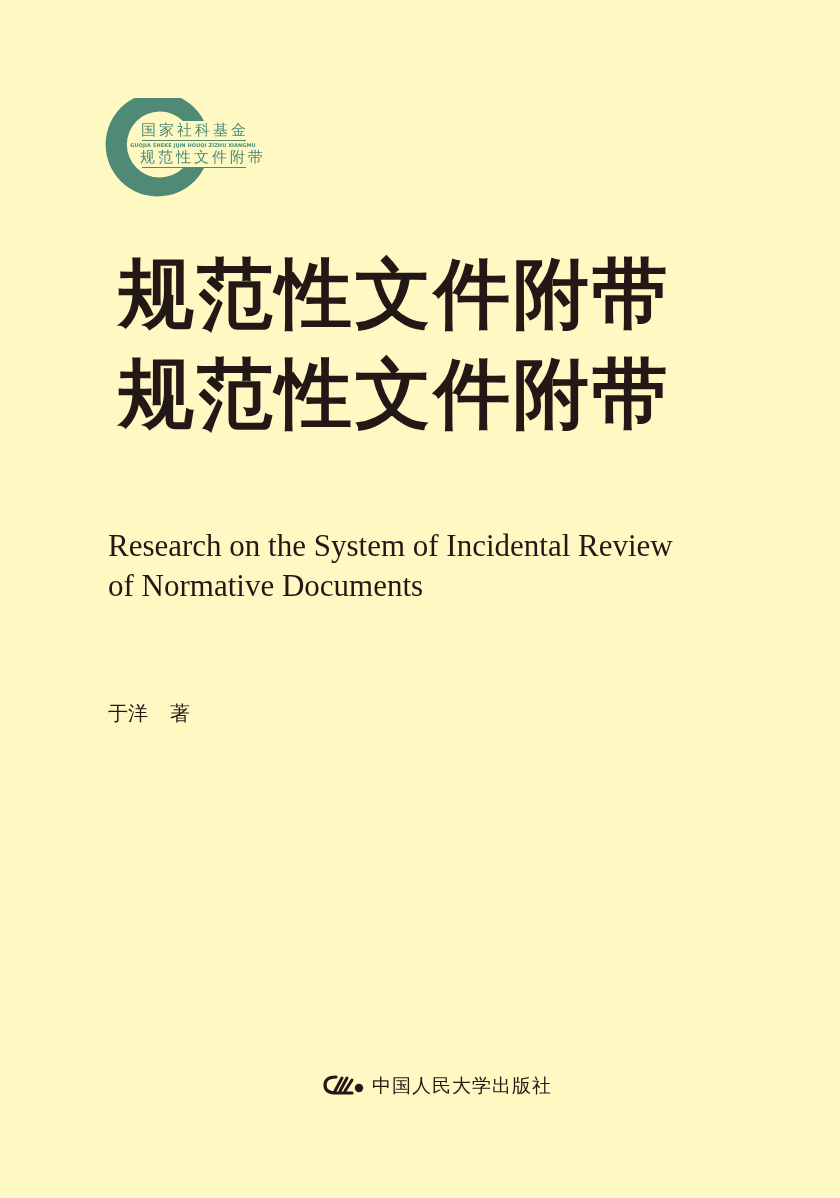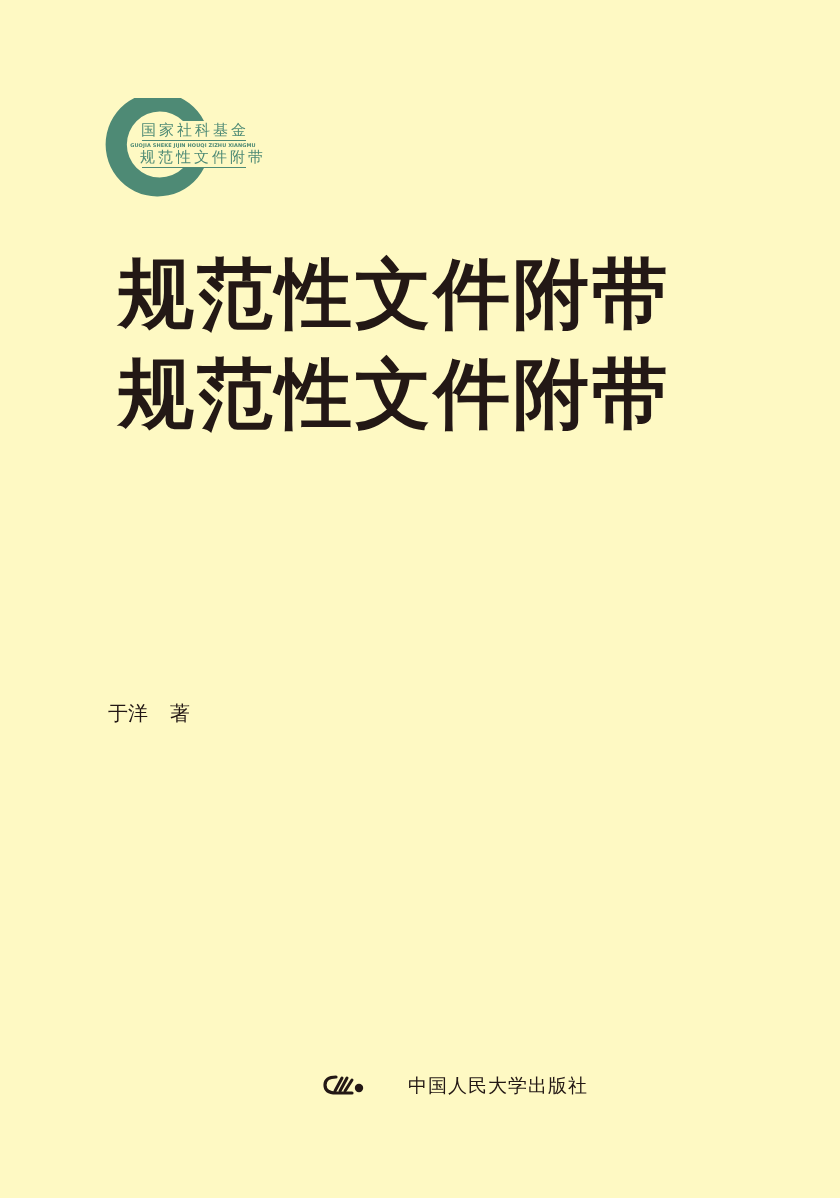--- a/index.html
+++ b/index.html
@@ -129,21 +129,20 @@
 
     
     .publisher {
       position: absolute;
       left: 322px;
       top: 1073px;
       height: 24px;
       display: flex;
       align-items: center;
       white-space: nowrap;
-      gap: 36px;
     }
     .publisher-logo {
       width: 44px;
       height: 22px;
       margin-right: 6px;
     }
     .publisher-name {
       font-family: "DejaVu Serif", serif;
       font-size: 19px;
       line-height: 24px;
@@ -170,20 +169,24 @@
     <div class="badge-line badge-pinyin">GUOJIA SHEKE JIJIN HOUQI ZIZHU XIANGMU</div>
     <div class="badge-line badge-cn-2">规范性文件附带</div>
     <div class="badge-rule-2"></div>
   </div>
 
   <div class="title-cn">
     <div>规范性文件附带</div>
     <div>规范性文件附带</div>
   </div>
 
+  <div class="title-en">
+    <div>Research on the System of Incidental Review</div>
+    <div>of Normative Documents</div>
+  </div>
 
   <div class="author">
     <span>于洋</span><span class="role">著</span>
   </div>
 
   <div class="publisher">
     <svg class="publisher-logo" width="44" height="22" viewBox="0 0 44 22">
 
       <path d="M 14 3 Q 3 3 3 11 Q 3 19 14 19 L 30 19" stroke="#231815" stroke-width="3.2" fill="none" stroke-linecap="round"></path>
       <path d="M 13 17 L 20 4" stroke="#231815" stroke-width="3" stroke-linecap="round"></path>

